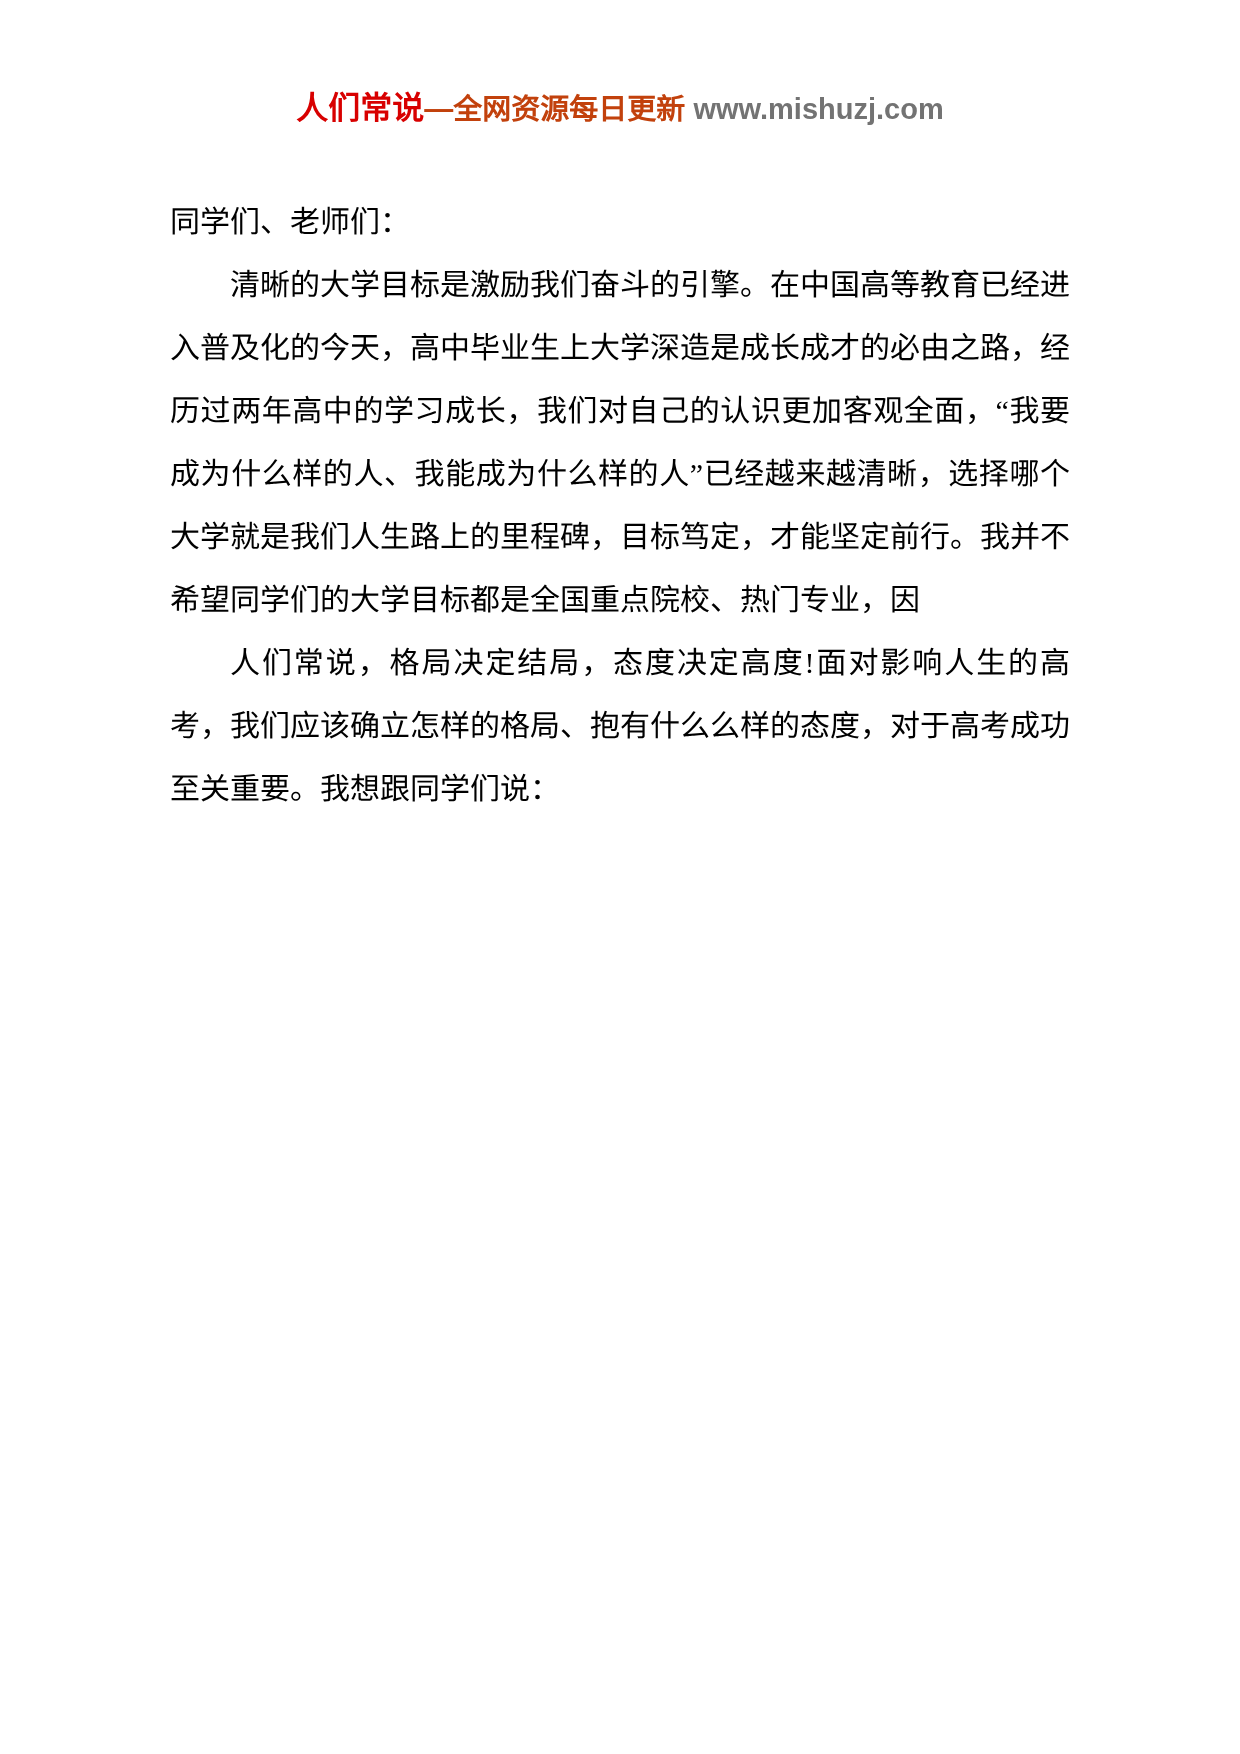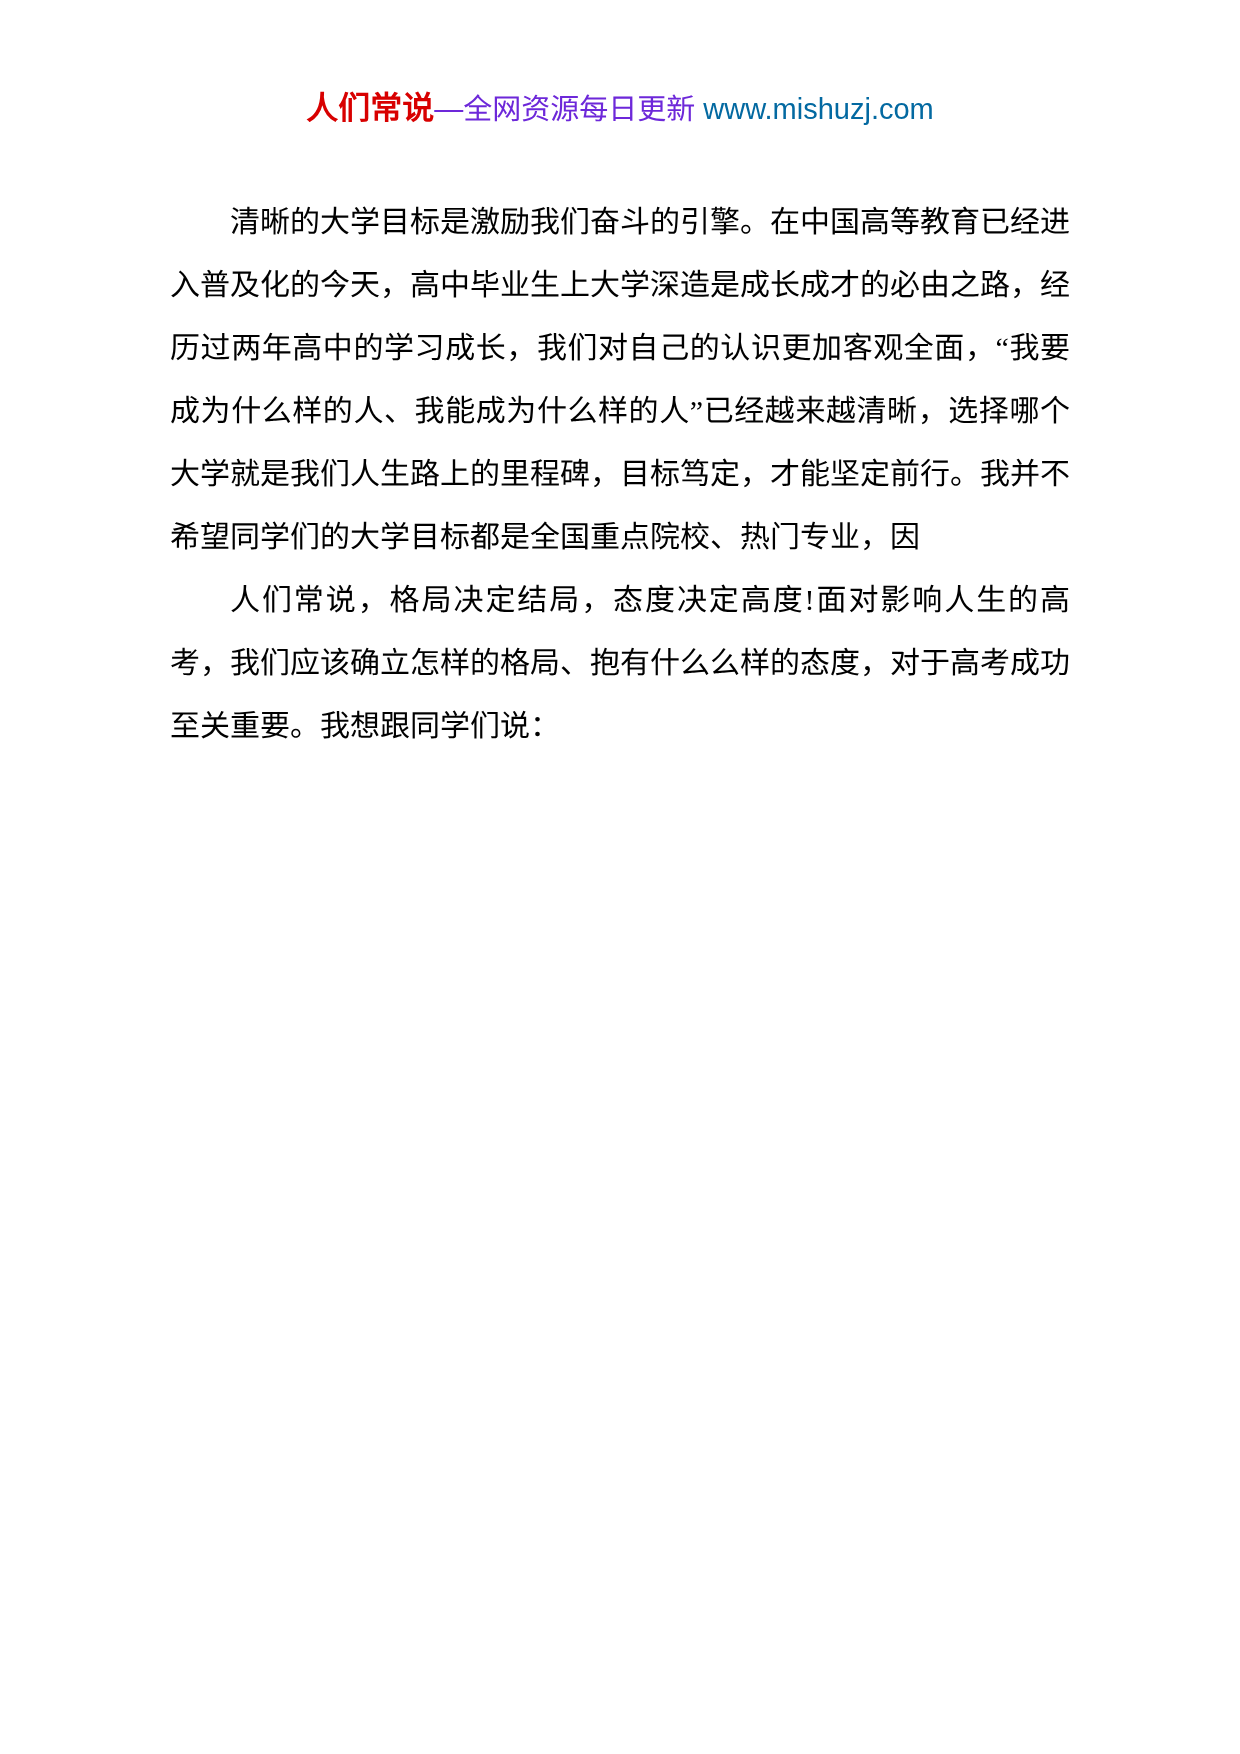--- a/index.html
+++ b/index.html
@@ -18,26 +18,26 @@
     font-size: 29px;
     white-space: nowrap;
     font-family: "Liberation Sans", sans-serif;
   }
   .header .brand {
     color: #d80000;
     font-weight: bold;
     font-size: 32px;
   }
   .header .tagline {
-    color: #6d28d9;
-    font-weight: normal;
+    color: #c2410c;
+    font-weight: bold;
   }
   .header .url {
-    color: #0369a1;
-    font-weight: normal;
+    color: #737373;
+    font-weight: bold;
     cursor: pointer;
   }
   .title {
     margin: 26px auto 0 auto;
     max-width: 790px;
     text-align: center;
     font-size: 42px;
     line-height: 72px;
     font-weight: bold;
     font-family: "Liberation Sans", sans-serif;
@@ -58,17 +58,18 @@
 <body>
 
 <div class="page">
 
   <div class="header">
     <span class="brand">人们常说</span><span class="tagline">—全网资源每日更新 </span><span class="url">www.mishuzj.com</span>
   </div>
 
 
   <div class="body-text">
+    <p>同学们、老师们：</p>
     <p class="indent">清晰的大学目标是激励我们奋斗的引擎。在中国高等教育已经进入普及化的今天，高中毕业生上大学深造是成长成才的必由之路，经历过两年高中的学习成长，我们对自己的认识更加客观全面，“我要成为什么样的人、我能成为什么样的人”已经越来越清晰，选择哪个大学就是我们人生路上的里程碑，目标笃定，才能坚定前行。我并不希望同学们的大学目标都是全国重点院校、热门专业，因</p>
     <p class="indent">人们常说，格局决定结局，态度决定高度!面对影响人生的高考，我们应该确立怎样的格局、抱有什么么样的态度，对于高考成功至关重要。我想跟同学们说：</p>
   </div>
 
 </div>
 
 </body></html>

